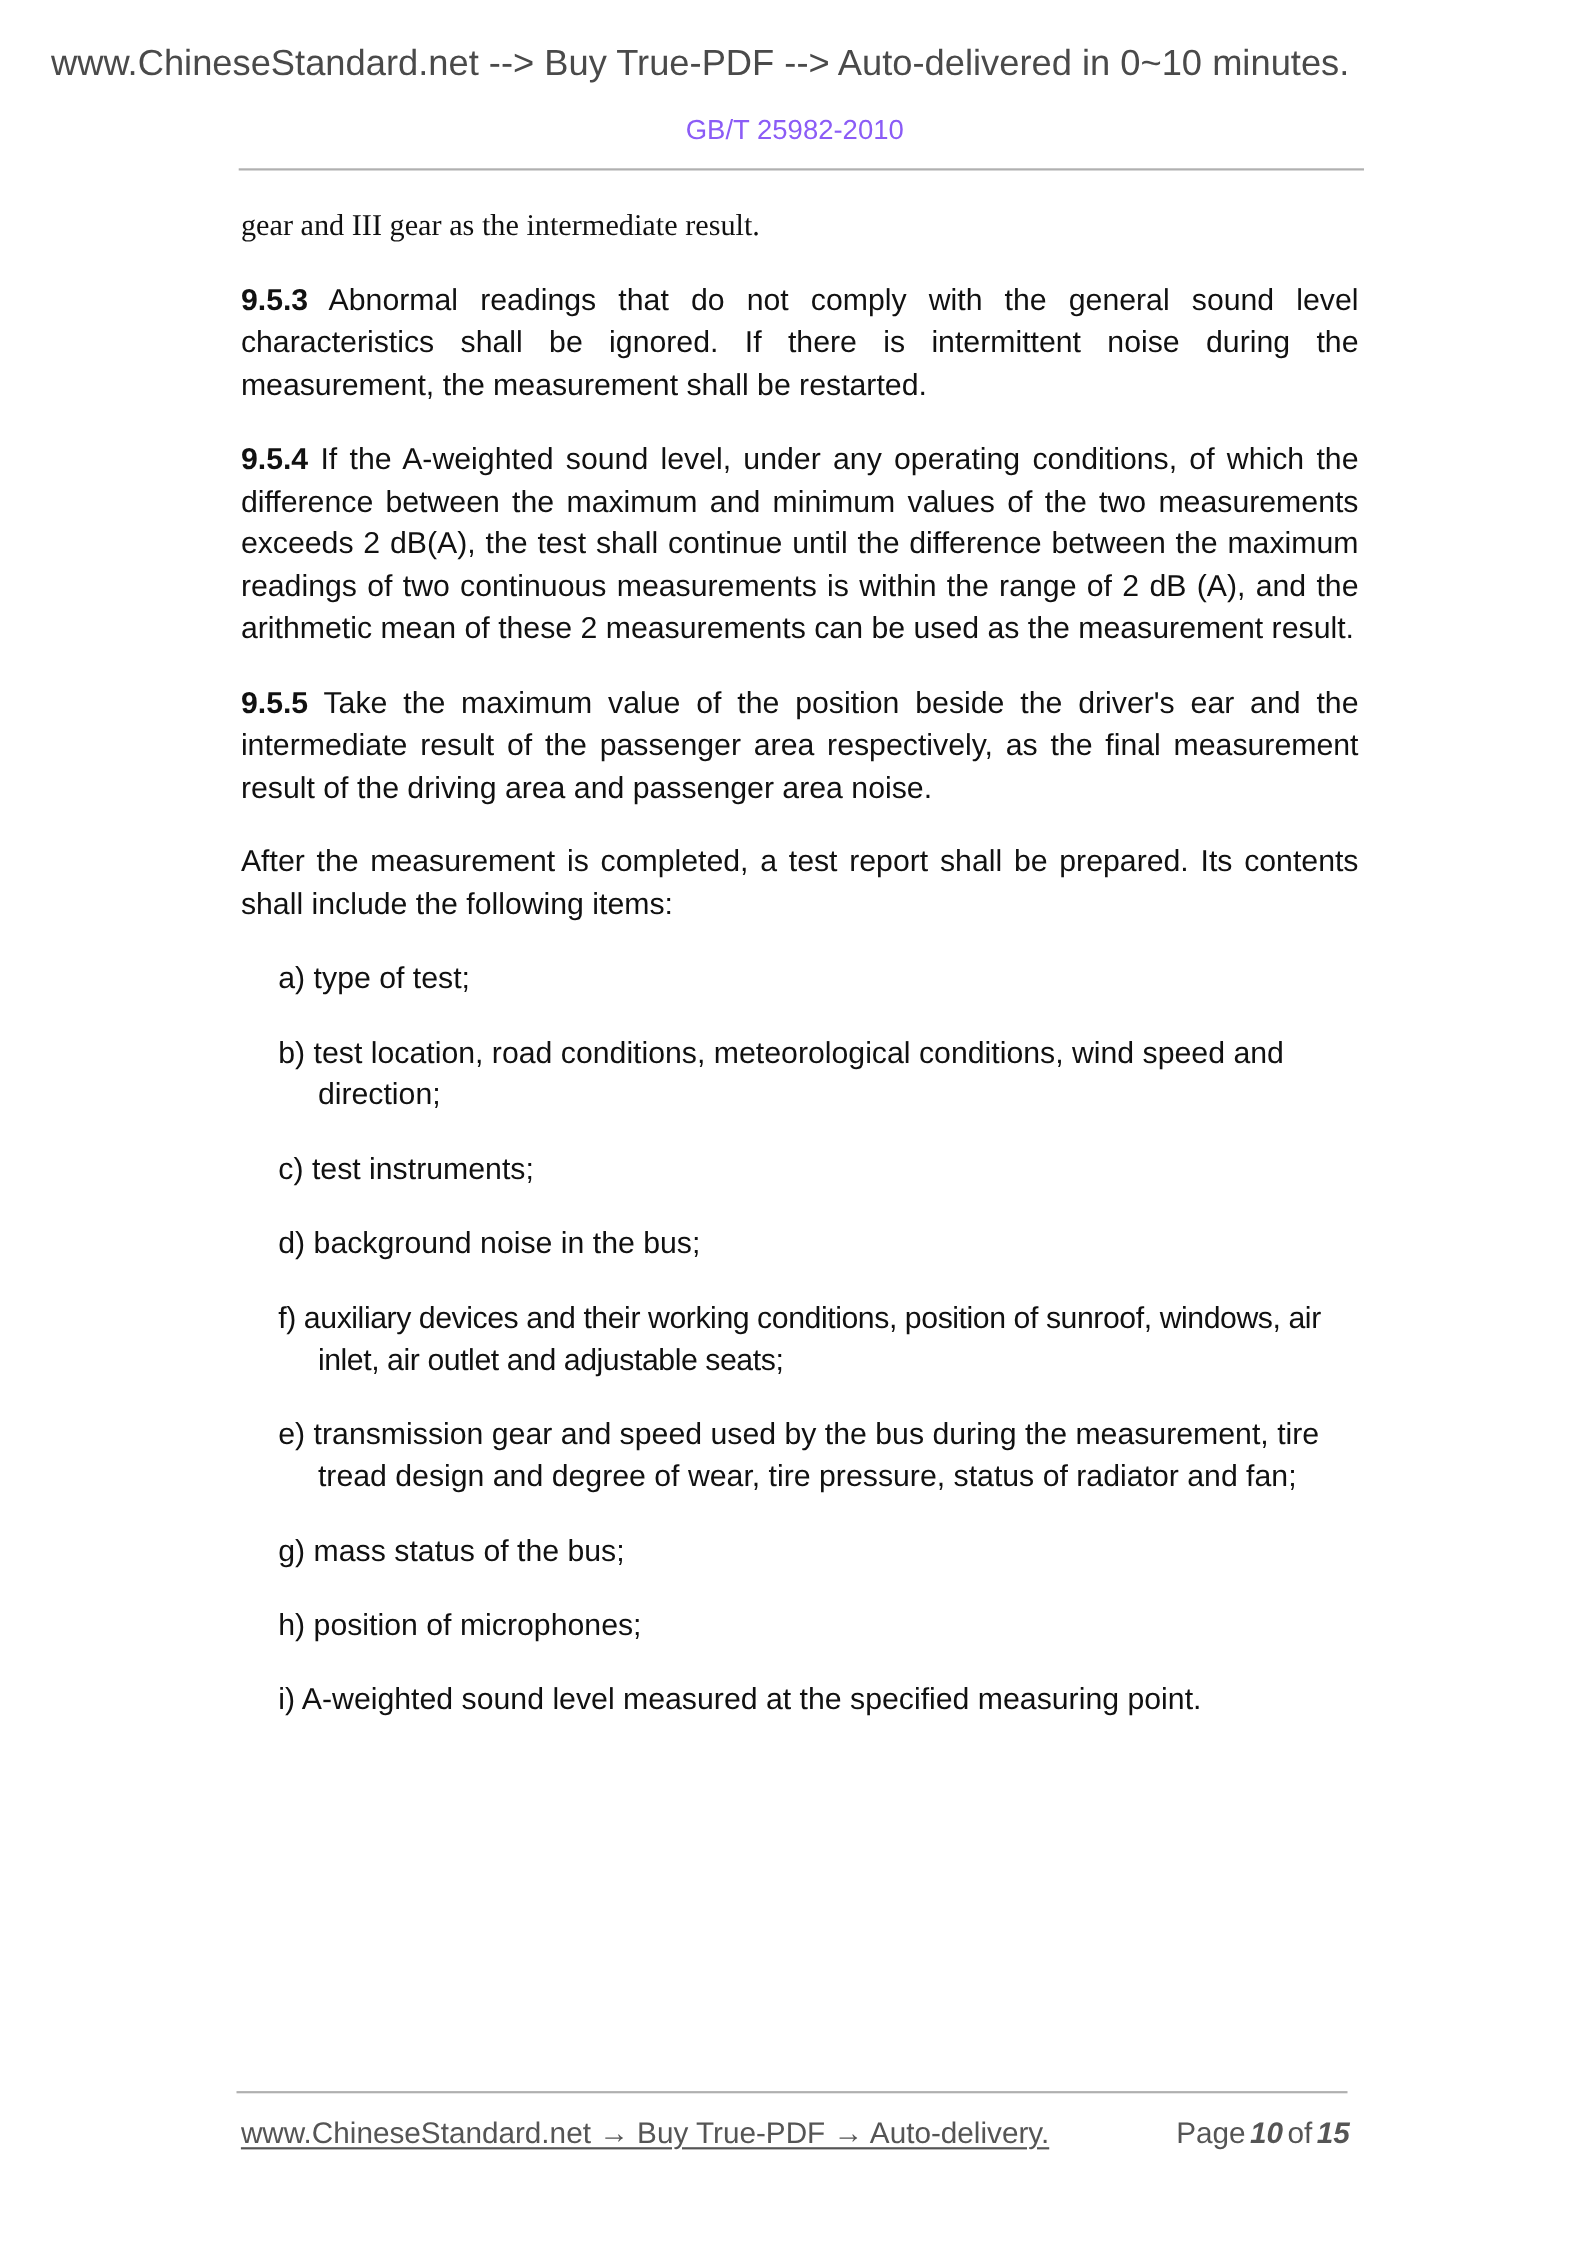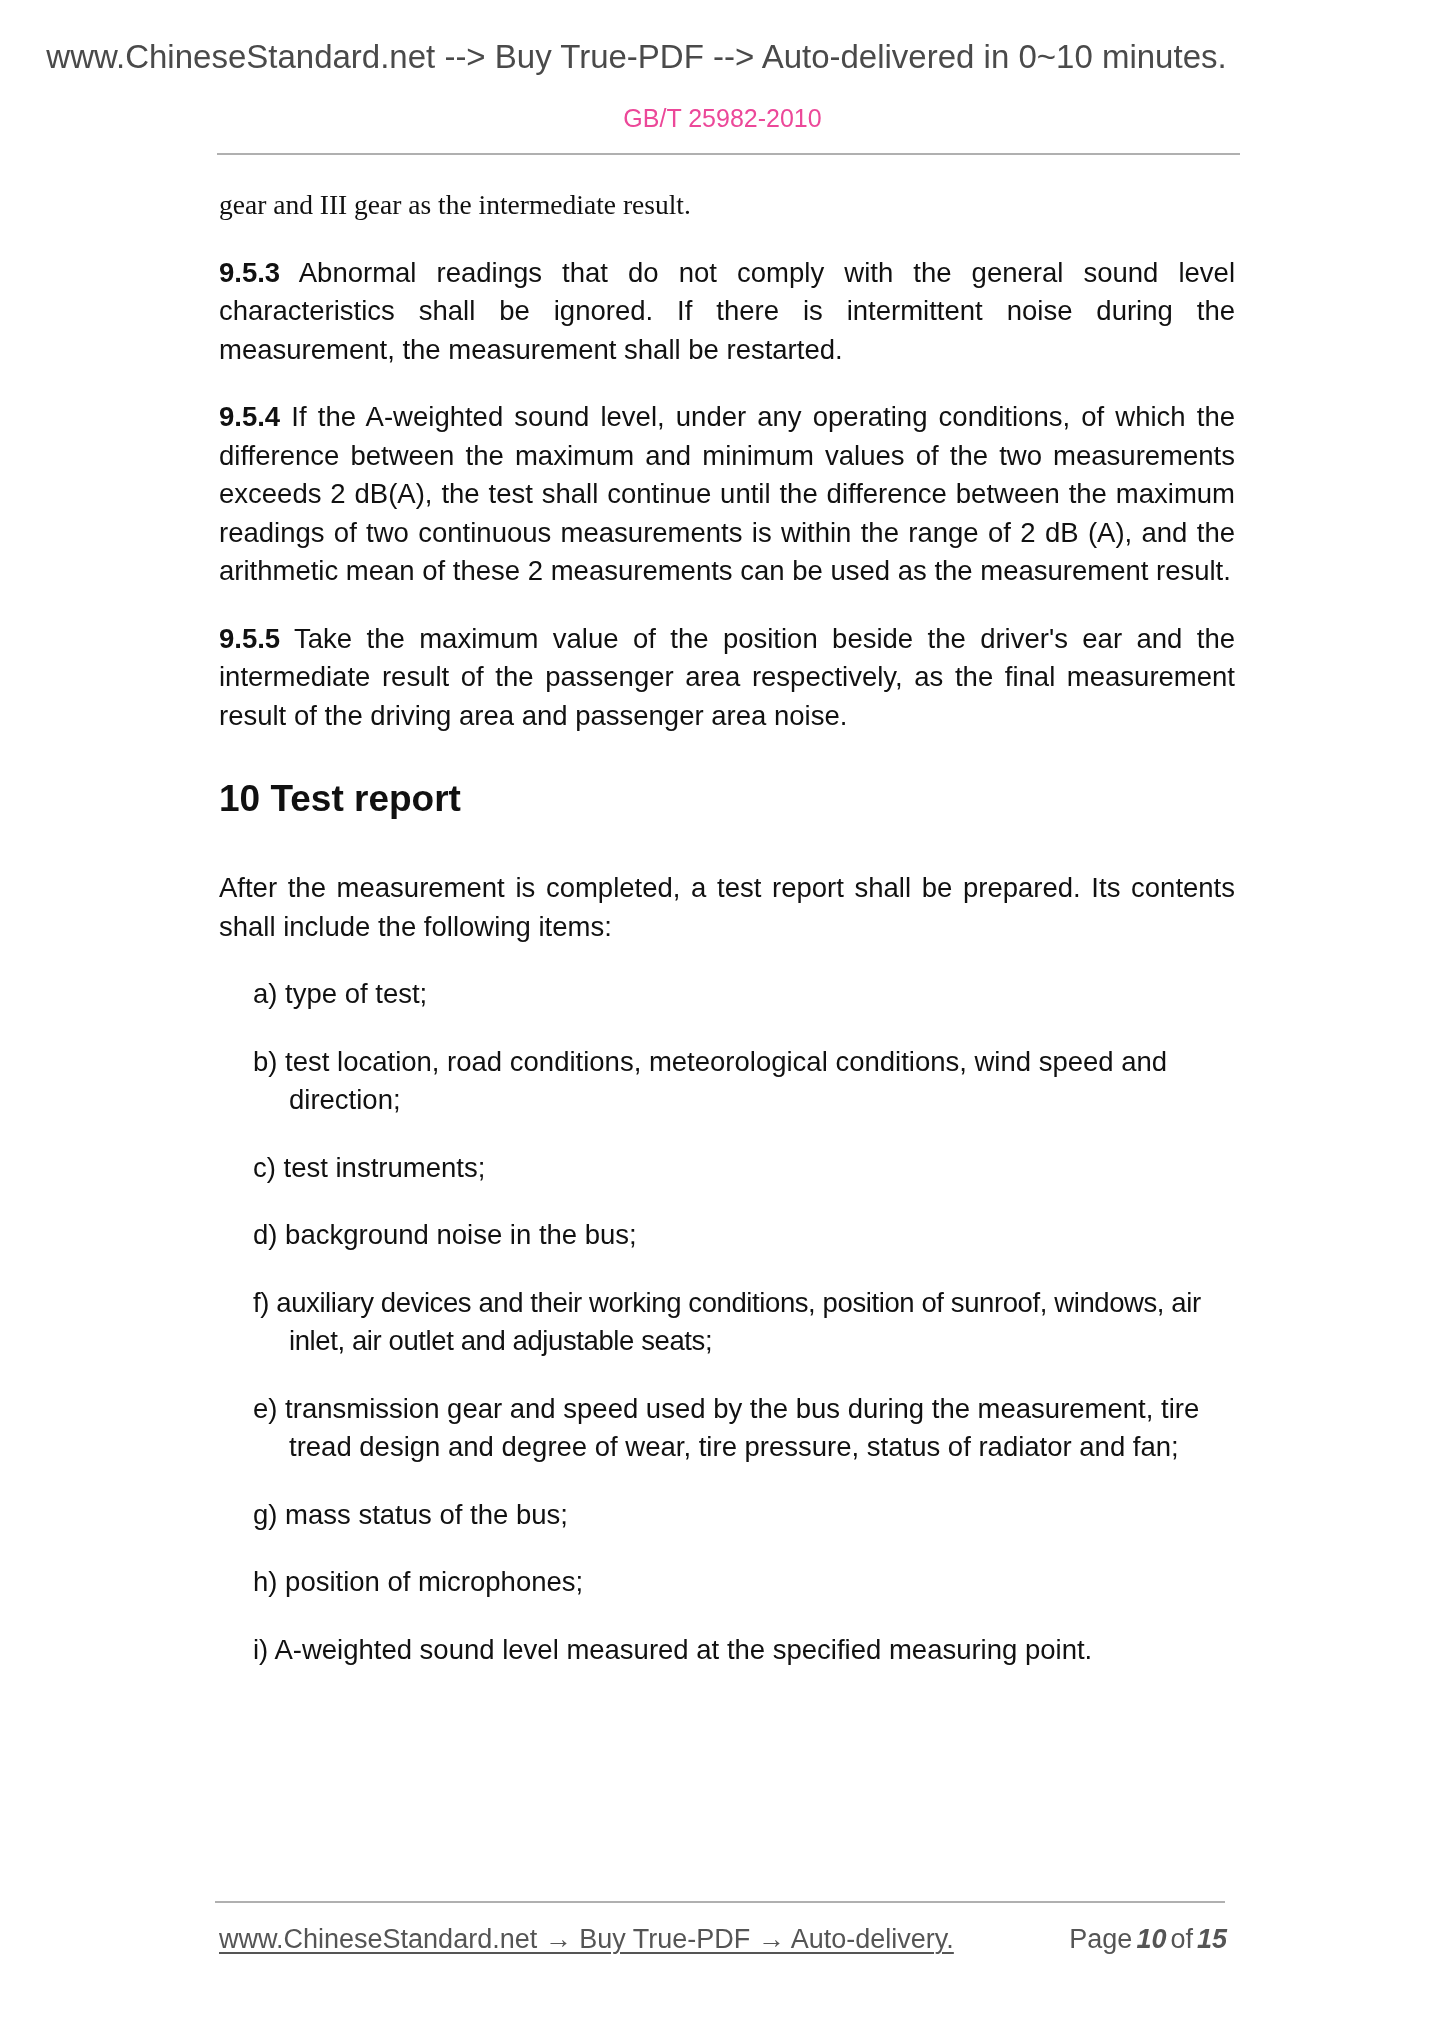--- a/index.html
+++ b/index.html
@@ -25,21 +25,21 @@
       color: #4a4a4a;
       letter-spacing: 0px;
     }
     .std-code {
       position: absolute;
       top: 104px;
       left: 0;
       width: 1445px;
       text-align: center;
       font-size: 25px;
-      color: #ec4899;
+      color: #8b5cf6;
     }
     .header-rule {
       position: absolute;
       top: 153px;
       left: 217px;
       width: 1023px;
       height: 0;
       border-top: 2px solid #b0b0b0;
     }
     .content {
@@ -123,21 +123,20 @@
 
 <div class="content">
   <p class="first-line">gear and III gear as the intermediate result.</p>
 
   <p class="para"><span class="num">9.5.3</span><span> Abnormal readings that do not comply with the general sound level characteristics shall be ignored. If there is intermittent noise during the measurement, the measurement shall be restarted.</span></p>
 
   <p class="para"><span class="num">9.5.4</span><span> If the A-weighted sound level, under any operating conditions, of which the difference between the maximum and minimum values of the two measurements exceeds 2 dB(A), the test shall continue until the difference between the maximum readings of two continuous measurements is within the range of 2 dB (A), and the arithmetic mean of these 2 measurements can be used as the measurement result.</span></p>
 
   <p class="para"><span class="num">9.5.5</span><span> Take the maximum value of the position beside the driver's ear and the intermediate result of the passenger area respectively, as the final measurement result of the driving area and passenger area noise.</span></p>
 
-  <h2 class="section-heading">10 Test report</h2>
 
   <p class="para">After the measurement is completed, a test report shall be prepared. Its contents shall include the following items:</p>
 
   <ul class="list">
     <li class="list-item">a) type of test;</li>
     <li class="list-item">b) test location, road conditions, meteorological conditions, wind speed and direction;</li>
     <li class="list-item">c) test instruments;</li>
     <li class="list-item">d) background noise in the bus;</li>
     <li class="list-item tight">f) auxiliary devices and their working conditions, position of sunroof, windows, air inlet, air outlet and adjustable seats;</li>
     <li class="list-item">e) transmission gear and speed used by the bus during the measurement, tire tread design and degree of wear, tire pressure, status of radiator and fan;</li>

